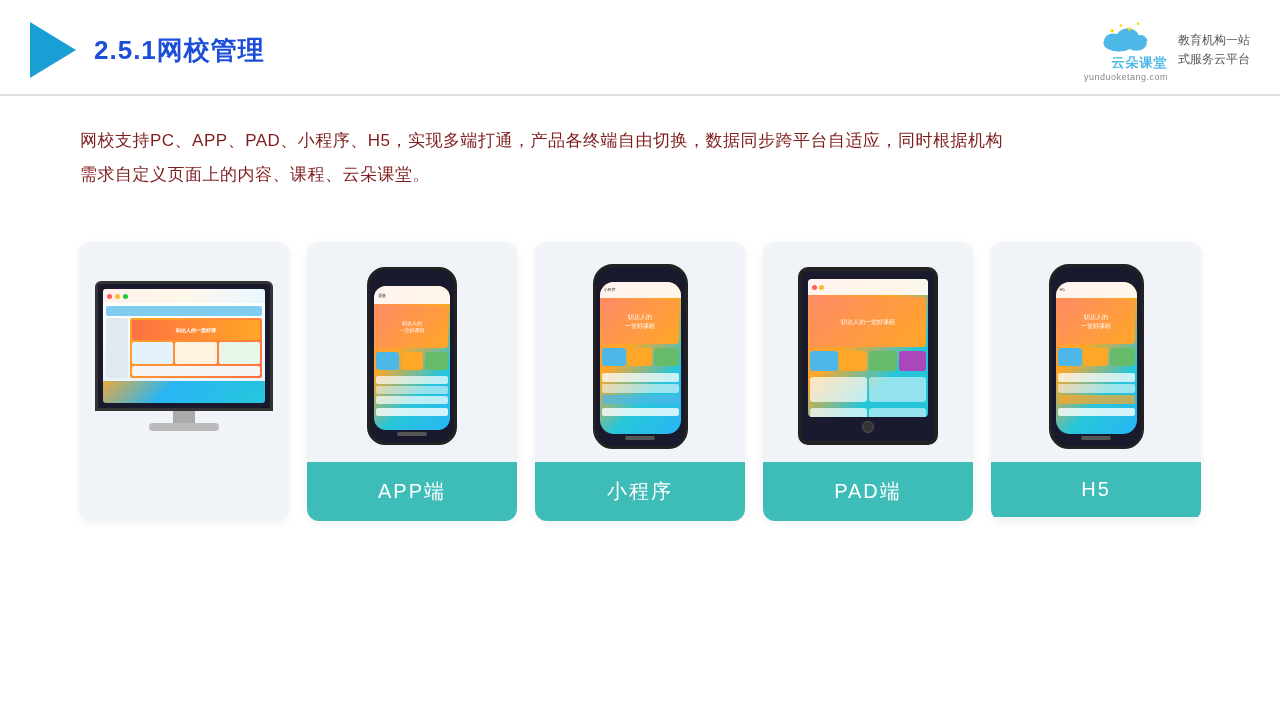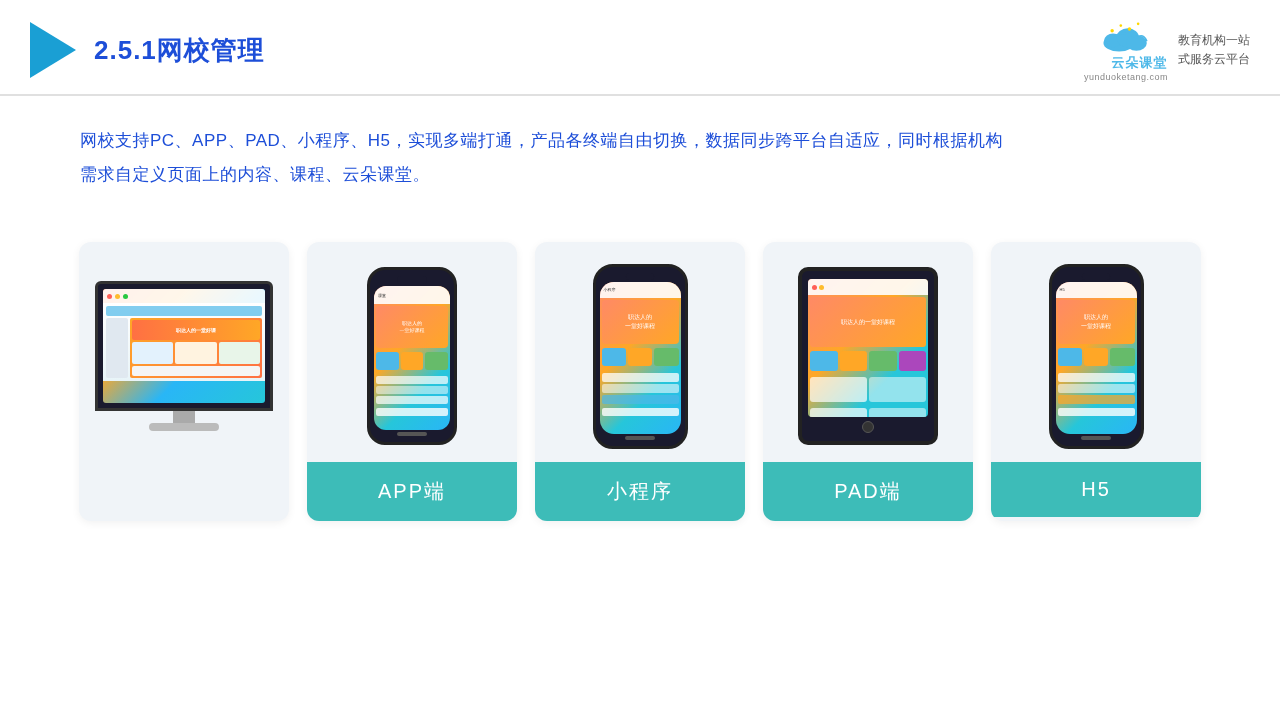--- a/index.html
+++ b/index.html
@@ -56,21 +56,21 @@
       font-size: 9px;
       color: #888;
       text-align: center;
       line-height: 1.3;
     }
 
     
     .description {
       padding: 28px 59px 10px 80px;
       font-size: 17px;
-      color: #1d4ed8;
+      color: #7f1d1d;
       line-height: 2;
       letter-spacing: 0.5px;
     }
 
     
     .cards-container {
       display: flex;
       gap: 18px;
       padding: 30px 60px;
       justify-content: center;

